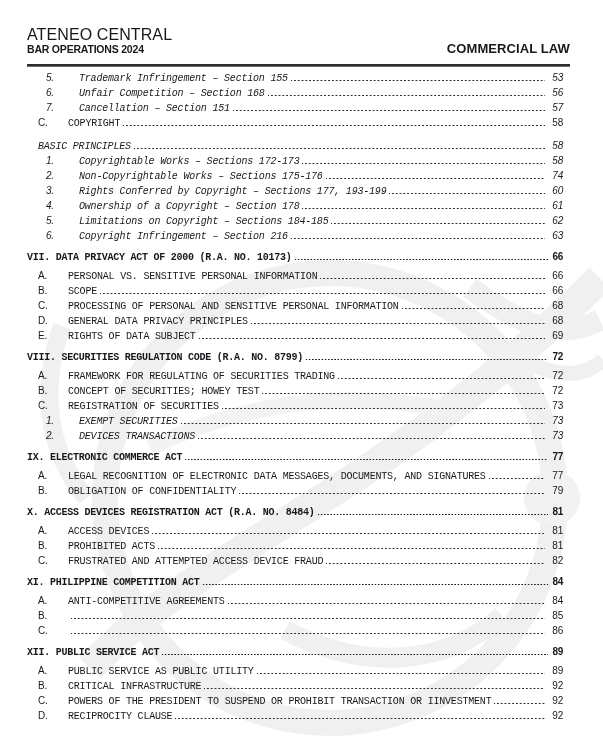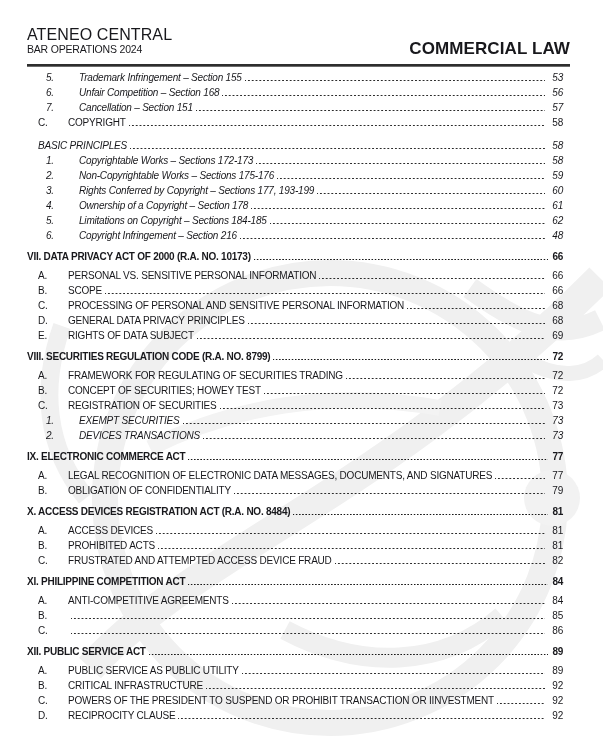--- a/index.html
+++ b/index.html
@@ -8,31 +8,31 @@
     font-family:"Liberation Sans", sans-serif;color:#18181c;
     -webkit-font-smoothing:antialiased;
   }
   .page{position:relative;width:603px;height:747px;}
   .watermark{position:absolute;left:0;top:0;z-index:0;}
   .content{position:relative;z-index:1;}
 
   
   .doc-header{margin:28px 33px 0 27px;display:flex;justify-content:space-between;align-items:flex-end;}
   .org{font-weight:normal;font-size:16px;letter-spacing:.1px;line-height:14px;}
-  .ops{font-size:10.5px;letter-spacing:-.2px;line-height:13px;margin-top:1px;}
-  .subject{font-weight:bold;font-size:17px;letter-spacing:.1px;line-height:14px;text-align:right;}
+  .ops{font-size:10.5px;letter-spacing:-.2px;line-height:13px;margin-top:1px;font-weight:bold;}
+  .subject{font-weight:bold;font-size:13px;letter-spacing:.1px;line-height:14px;text-align:right;}
   .rule{margin:8px 33px 0 27px;height:3px;
         background:linear-gradient(to bottom,#2e2e2e 0%,#2e2e2e 55%,#8f8f8f 100%);}
 
   
   .toc{margin:3px 33px 0 27px;}
   .row{display:flex;align-items:baseline;height:15px;line-height:15px;
        font-size:10px;letter-spacing:-.2px;padding-right:7px;white-space:nowrap;}
   .row .label{flex:none;}
-  .row .text{flex:none;}
+  .row .text{flex:none;font-family:Liberation Mono, monospace;}
   .leader{flex:1 1 auto;min-width:8px;align-self:stretch;margin-left:3px;margin-right:3px;
           background-image:radial-gradient(circle,#2b2b2b .7px,transparent .95px);
           background-size:3.8px 3px;background-repeat:repeat-x;
           background-position:left 2px bottom 3.5px;}
   .page-num{flex:none;min-width:15px;text-align:right;}
 
   .row.section{font-weight:bold;font-size:10px;letter-spacing:-.25px;
                margin-top:6px;margin-bottom:4px;}
   .row.section .leader{margin-right:0;
           background-image:radial-gradient(circle,#191919 .85px,transparent 1.05px);
@@ -111,21 +111,21 @@
         <div class="row num">
     <span class="label">1.</span>
     <span class="text">Copyrightable Works – Sections 172-173</span>
     <span class="leader"></span>
     <span class="page-num">58</span>
   </div>
         <div class="row num">
     <span class="label">2.</span>
     <span class="text">Non-Copyrightable Works – Sections 175-176</span>
     <span class="leader"></span>
-    <span class="page-num">59</span>
+    <span class="page-num">74</span>
   </div>
         <div class="row num">
     <span class="label">3.</span>
     <span class="text">Rights Conferred by Copyright – Sections 177, 193-199</span>
     <span class="leader"></span>
     <span class="page-num">60</span>
   </div>
         <div class="row num">
     <span class="label">4.</span>
     <span class="text">Ownership of a Copyright – Section 178</span>
@@ -135,21 +135,21 @@
         <div class="row num">
     <span class="label">5.</span>
     <span class="text">Limitations on Copyright – Sections 184-185</span>
     <span class="leader"></span>
     <span class="page-num">62</span>
   </div>
         <div class="row num">
     <span class="label">6.</span>
     <span class="text">Copyright Infringement – Section 216</span>
     <span class="leader"></span>
-    <span class="page-num">48</span>
+    <span class="page-num">63</span>
   </div>
         <div class="row section">
 
     <span class="text">VII. DATA PRIVACY ACT OF 2000 (R.A. NO. 10173)</span>
     <span class="leader"></span>
     <span class="page-num">66</span>
   </div>
         <div class="row letter">
     <span class="label">A.</span>
     <span class="text">PERSONAL VS. SENSITIVE PERSONAL INFORMATION</span>

